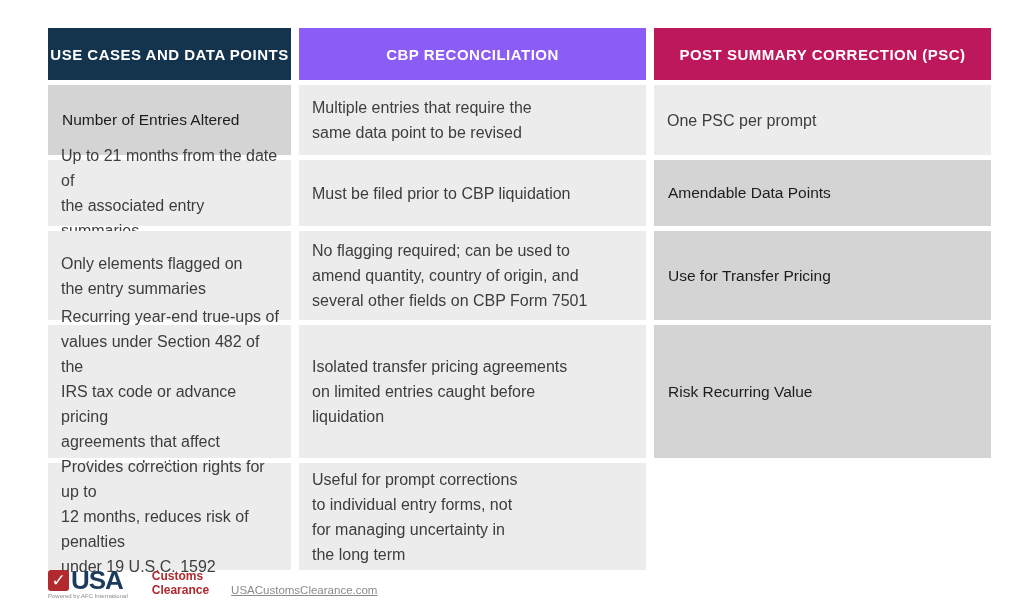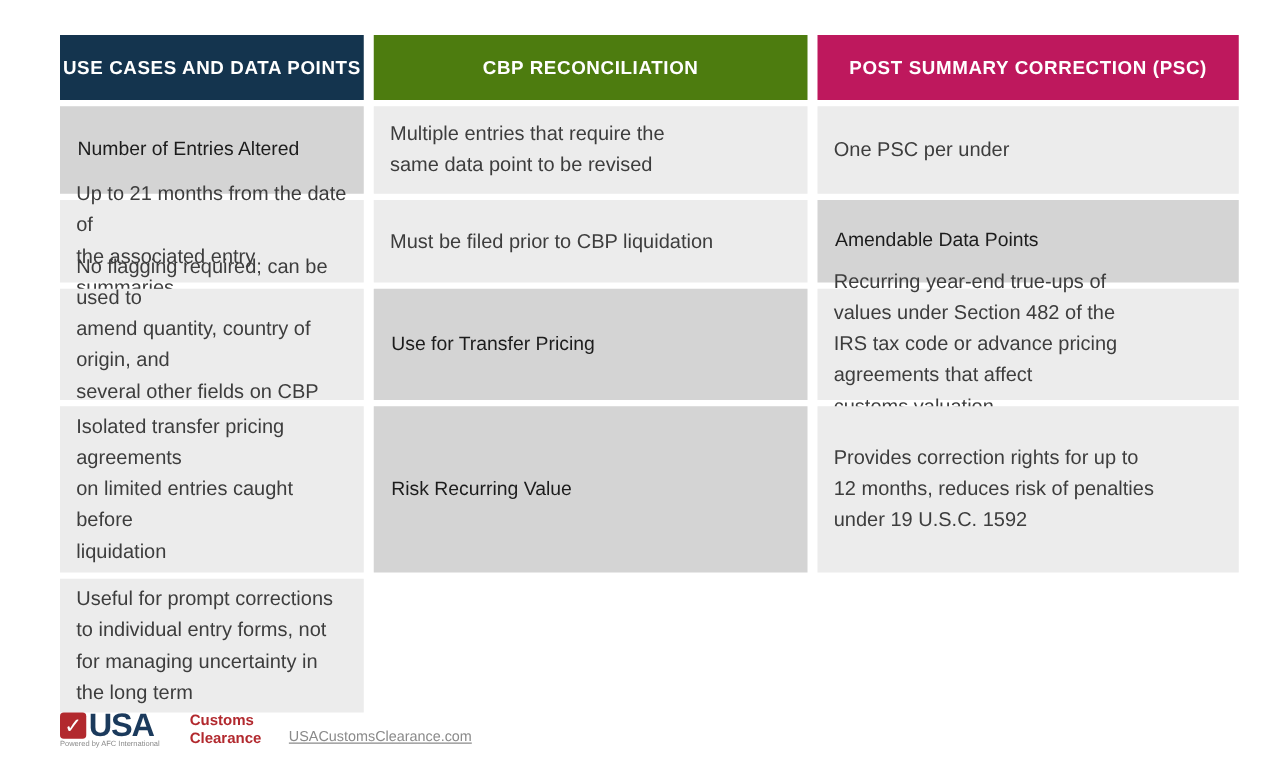--- a/index.html
+++ b/index.html
@@ -33,21 +33,21 @@
   }
   .head {
     justify-content: center;
     color: #ffffff;
     font-weight: bold;
     font-size: 15px;
     letter-spacing: 0.5px;
     text-align: center;
   }
   .head-navy { background: #14344e; }
-  .head-red  { background: #4d7c0f; }
+  .head-red  { background: #8b5cf6; }
   .head-blue { background: #be185d; }
   .label-cell {
     background: #d4d4d4;
     color: #1c1c1c;
     font-weight: normal;
     font-size: 15.5px;
     padding: 0 12px 0 14px;
   }
   .value-cell {
     background: #ececec;
@@ -135,33 +135,37 @@
     </div>
 
     <div class="cell label-cell">
       <span>Number of Entries Altered</span>
     </div>
     <div class="cell value-cell">
       <span>Multiple entries that require the
 same data point to be revised</span>
     </div>
     <div class="cell value-cell">
-      <span>One PSC per under</span>
+      <span>One PSC per prompt</span>
     </div>
 
     <div class="cell value-cell">
       <span>Up to 21 months from the date of
 the associated entry summaries</span>
     </div>
     <div class="cell value-cell">
       <span>Must be filed prior to CBP liquidation</span>
     </div>
 
     <div class="cell label-cell">
       <span>Amendable Data Points</span>
+    </div>
+    <div class="cell value-cell">
+      <span>Only elements flagged on
+the entry summaries</span>
     </div>
     <div class="cell value-cell">
       <span>No flagging required; can be used to
 amend quantity, country of origin, and
 several other fields on CBP Form 7501</span>
     </div>
 
     <div class="cell label-cell">
       <span>Use for Transfer Pricing</span>
     </div>

